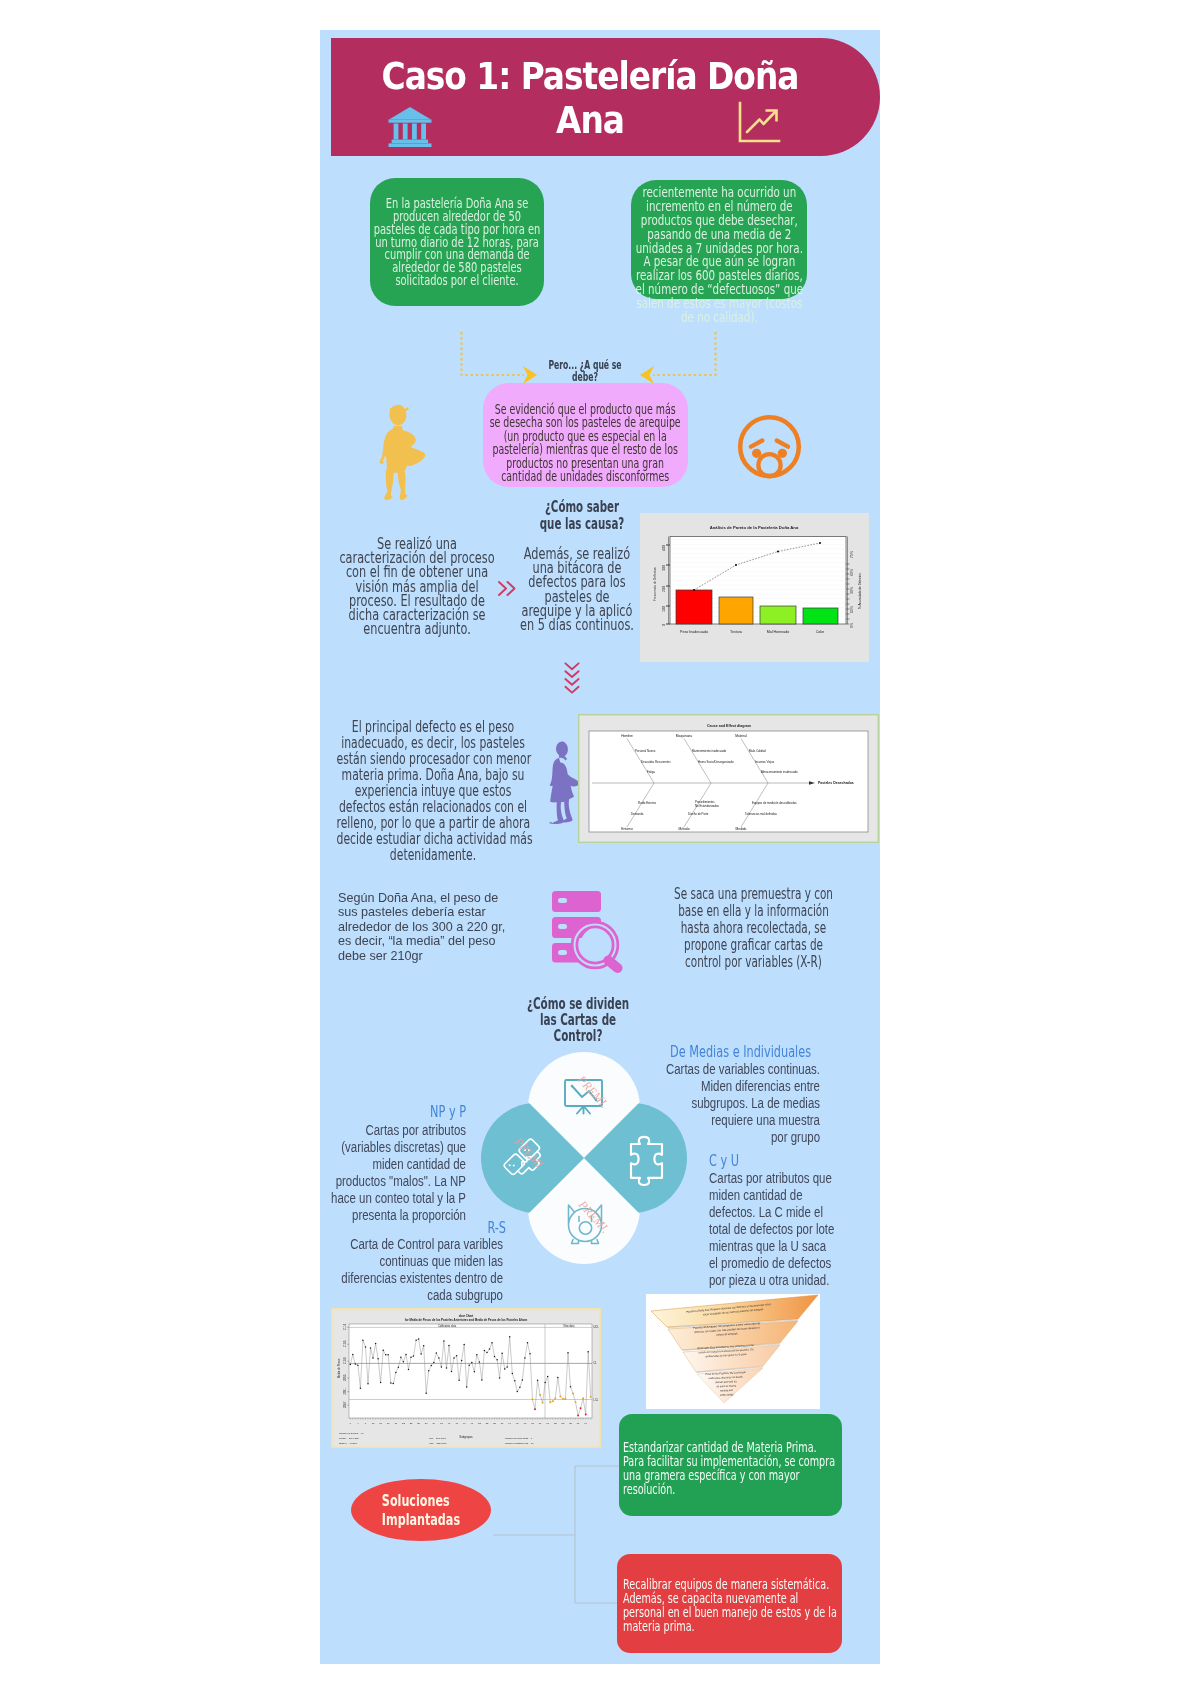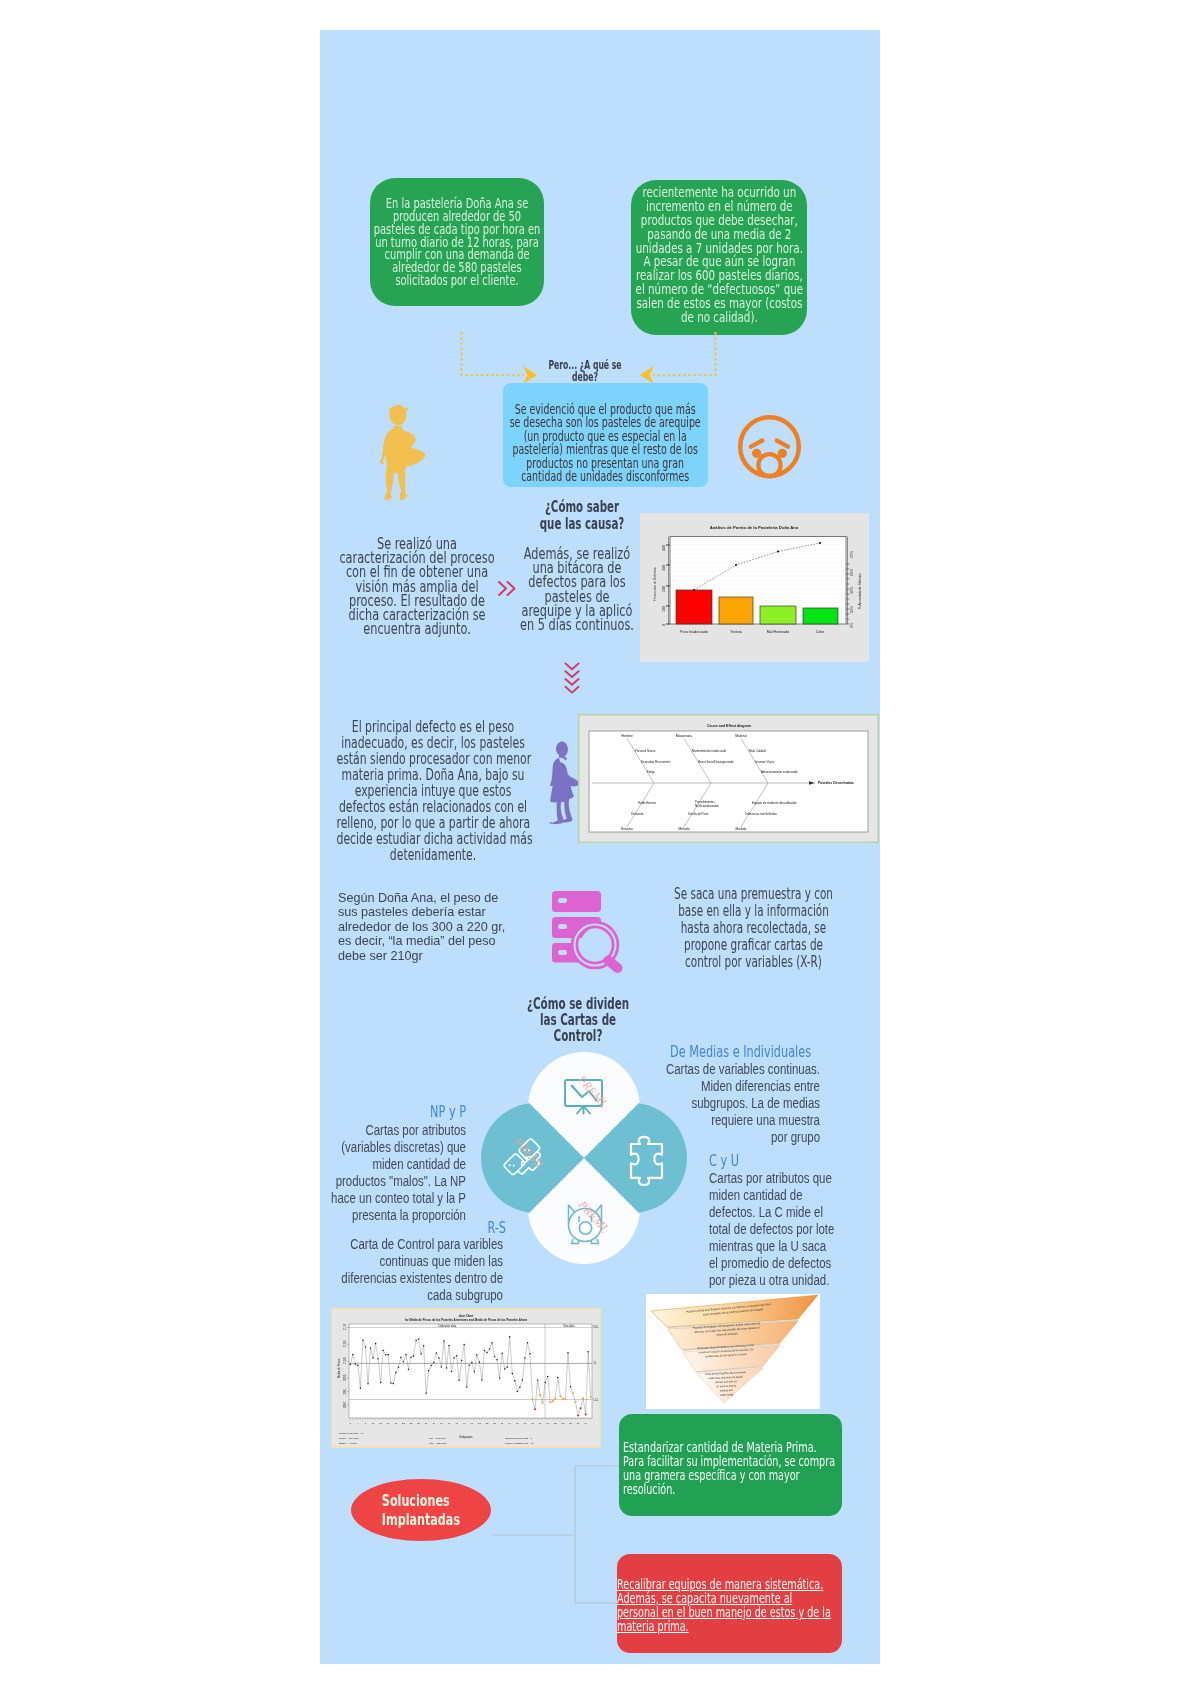--- a/index.html
+++ b/index.html
@@ -18,22 +18,22 @@
   #trend-icon{position:absolute;left:403px;top:63px;width:48px;height:48px;}
 
   
   .roundbox{position:absolute;box-sizing:border-box;color:#fff;
             display:flex;align-items:center;justify-content:center;text-align:center;}
   .roundbox > span{display:block;}
   
   .nr{font-weight:400;transform-origin:50% 50%;white-space:pre;}
   #q1,#q2{white-space:pre;}
   #box-intro-left{left:50px;top:148px;width:174px;height:128px;background:#27a354;border-radius:25px;}
-  #box-intro-right{left:311px;top:150px;width:176px;height:155px;background:#27a354;border-radius:25px;align-items:flex-start;padding-top:6px;}
-  #box-evidence{left:183px;top:353px;width:205px;height:104px;background:#7dd3fc;border-radius:8px;align-items:flex-start;padding-top:20px;}
+  #box-intro-right{left:311px;top:150px;width:176px;height:119px;background:#27a354;border-radius:25px;align-items:flex-start;padding-top:6px;}
+  #box-evidence{left:163px;top:353px;width:205px;height:104px;background:#f0abfc;border-radius:26px;align-items:flex-start;padding-top:20px;}
   #box-intro-left span{transform:scaleX(0.808);font-size:13.6px;line-height:0.955;color:#d9f2e0;}
   #box-intro-right span{transform:scaleX(0.843);font-size:13.6px;line-height:1.022;color:#d9f2e0;}
   #box-evidence span{transform:scaleX(0.795);font-size:13.2px;line-height:1.02;color:#3f3431;}
   #q1{position:absolute;left:194px;top:329px;width:142px;text-align:center;transform:scaleX(0.69);
       transform-origin:50% 0;font-size:12.4px;line-height:1.0;font-weight:700;color:#3a4150;}
   #q2{position:absolute;left:187px;top:468px;width:150px;text-align:center;transform:scaleX(0.695);
       transform-origin:50% 0;font-size:16.4px;line-height:1.04;font-weight:700;color:#3a4150;}
 
 
   #hero-icon{position:absolute;left:58px;top:374px;width:47px;height:93px;}
@@ -59,21 +59,21 @@
   #pyr-panel{position:absolute;left:326px;top:1264px;width:174px;height:115px;}
   #sol-connector{position:absolute;left:171px;top:1430px;width:130px;height:150px;}
   #sol-oval{position:absolute;left:31px;top:1449px;width:140px;height:62px;background:#ef4444;
       border-radius:50%;display:flex;align-items:center;justify-content:center;text-align:left;
       color:#ffffff;}
   #sol-oval span{display:block;white-space:pre;font-size:16.2px;line-height:1.2;font-weight:600;
       transform:scaleX(0.767);color:#fdf6e4;}
   #box-sol-green{left:299px;top:1384px;width:223px;height:102px;background:#22a155;border-radius:13px;
       justify-content:flex-start;padding-left:4px;padding-top:6px;}
   #box-sol-red{left:297px;top:1524px;width:225px;height:99px;background:#e33f43;border-radius:13px;
-      justify-content:flex-start;padding-left:0;padding-top:3px;text-decoration:underline;}
+      justify-content:flex-start;padding-left:6px;padding-top:3px;}
   #box-sol-green span,#box-sol-red span{white-space:pre;font-size:13.7px;line-height:1.025;
       font-weight:400;transform:scaleX(0.782);transform-origin:0 50%;text-align:left;color:#f3fbf6;}
   
   .para{position:absolute;white-space:pre;color:#3e4450;font-weight:400;
         transform-origin:50% 0;font-family:"DejaVu Sans Condensed","DejaVu Sans",sans-serif;}
   #p-caracterizacion{left:-3px;top:507px;width:200px;text-align:center;font-size:15.2px;
         line-height:0.935;transform:scaleX(0.827);}
   #p-bitacora{left:176px;top:517px;width:162px;text-align:center;font-size:15.2px;
         line-height:0.935;transform:scaleX(0.827);}
   #chev-right{position:absolute;left:177px;top:550px;width:20px;height:17px;}
@@ -89,20 +89,38 @@
       white-space:pre;}
   #arrow-left{position:absolute;left:140px;top:302px;width:78px;height:50px;}
   #arrow-right{position:absolute;left:319px;top:302px;width:78px;height:50px;}
 </style>
 </head>
 <body>
 
 <div id="page">
  <div id="canvas">
 
+  <div id="header">
+    <div id="header-title">Caso 1: Pastelería Doña Ana</div>
+    <svg id="bank-icon" viewBox="0 0 44 41" fill="none">
+      <path d="M22 1 L43 13.5 L1 13.5 Z" fill="#68bfea"></path>
+      <rect x="0.5" y="13.5" width="43" height="3.2" fill="#68bfea"></rect>
+      <rect x="5.6" y="17.5" width="4.8" height="16" fill="#68bfea"></rect>
+      <rect x="14.8" y="17.5" width="4.8" height="16" fill="#68bfea"></rect>
+      <rect x="24" y="17.5" width="4.8" height="16" fill="#68bfea"></rect>
+      <rect x="33.2" y="17.5" width="4.8" height="16" fill="#68bfea"></rect>
+      <rect x="3.6" y="33.6" width="36.5" height="3.6" fill="#68bfea"></rect>
+      <rect x="0.5" y="37.4" width="43" height="3.6" fill="#68bfea"></rect>
+    </svg>
+    <svg id="trend-icon" viewBox="0 0 48 48" fill="none">
+      <path d="M6 2 L6 40 L45 40" stroke="#f6e18a" stroke-width="2.6" stroke-linecap="square"></path>
+      <path d="M13 31 L25.5 18.5 L29.5 23 L41.5 10.5" stroke="#f6e18a" stroke-width="2.6" stroke-linecap="round" stroke-linejoin="round" fill="none"></path>
+      <path d="M31.5 9.5 L42.5 9.5 L42.5 20.5" stroke="#f6e18a" stroke-width="2.6" fill="none"></path>
+    </svg>
+  </div>
 
   <div class="roundbox" id="box-intro-left">
     <span class="nr">En la pastelería Doña Ana se
 producen alrededor de 50
 pasteles de cada tipo por hora en
 un turno diario de 12 horas, para
 cumplir con una demanda de
 alrededor de 580 pasteles
 solicitados por el cliente.</span>
   </div>

